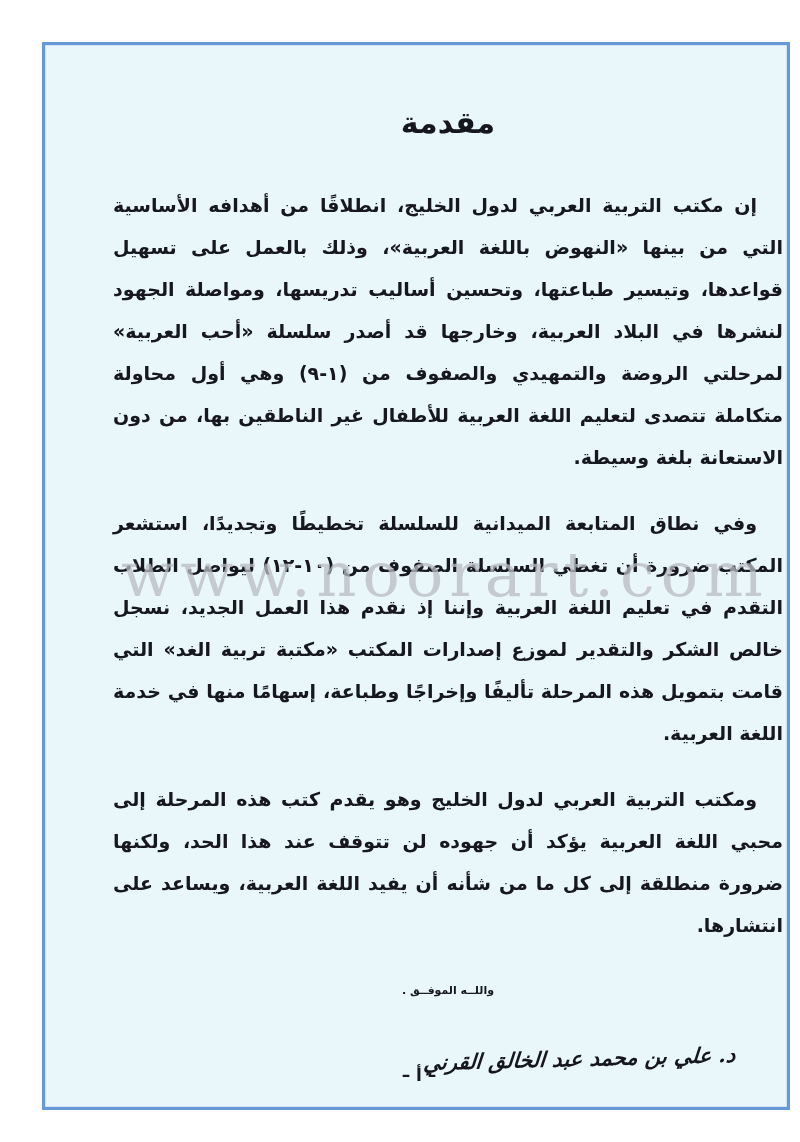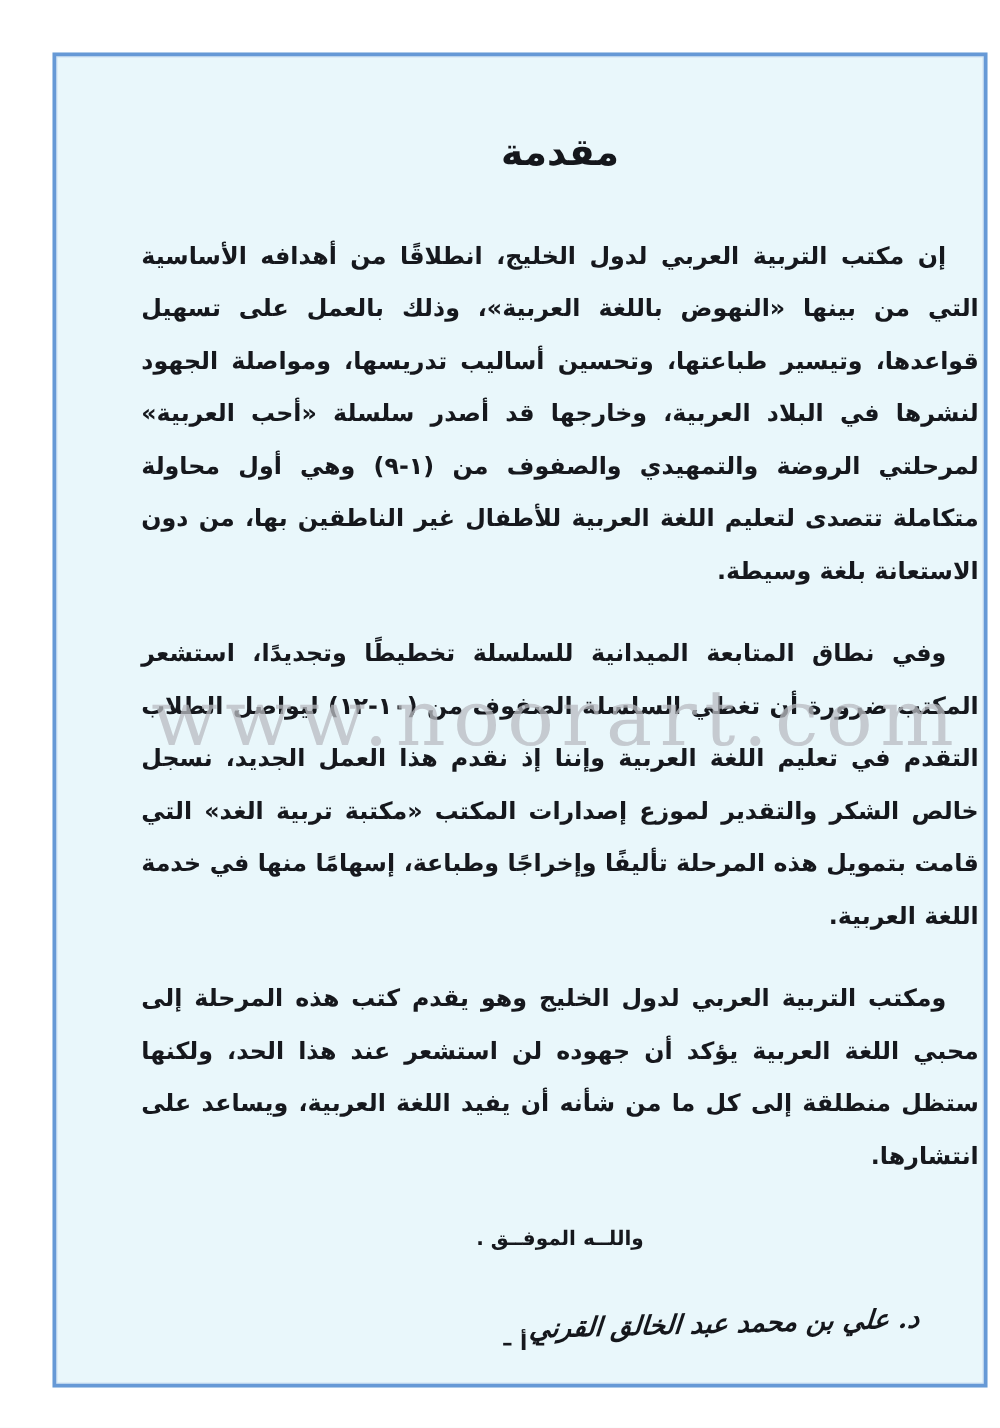--- a/index.html
+++ b/index.html
@@ -67,21 +67,21 @@
     line-height: 42px;
     text-align: justify;
     text-justify: inter-word;
     direction: rtl;
     margin: 0 0 24px 0;
     text-indent: 26px;
   }
 
   .closing {
     font-family: "DejaVu Sans", "Liberation Sans", sans-serif;
-    font-size: 16px;
+    font-size: 11px;
     font-weight: 600;
     color: #16181d;
     line-height: 42px;
     direction: rtl;
     text-align: center;
     margin: 18px 0 0 0;
     letter-spacing: 1px;
   }
 
   .signature-row {
@@ -149,21 +149,21 @@
   <div class="page-frame">
 
     <div class="content">
 
       <h1 class="doc-title">مقدمة</h1>
 
       <p class="para">إن مكتب التربية العربي لدول الخليج، انطلاقًا من أهدافه الأساسية التي من بينها «النهوض باللغة العربية»، وذلك بالعمل على تسهيل قواعدها، وتيسير طباعتها، وتحسين أساليب تدريسها، ومواصلة الجهود لنشرها في البلاد العربية، وخارجها قد أصدر سلسلة «أحب العربية» لمرحلتي الروضة والتمهيدي والصفوف من (١-٩) وهي أول محاولة متكاملة تتصدى لتعليم اللغة العربية للأطفال غير الناطقين بها، من دون الاستعانة بلغة وسيطة.</p>
 
       <p class="para">وفي نطاق المتابعة الميدانية للسلسلة تخطيطًا وتجديدًا، استشعر المكتب ضرورة أن تغطي السلسلة الصفوف من (١٠-١٢) ليواصل الطلاب التقدم في تعليم اللغة العربية وإننا إذ نقدم هذا العمل الجديد، نسجل خالص الشكر والتقدير لموزع إصدارات المكتب «مكتبة تربية الغد» التي قامت بتمويل هذه المرحلة تأليفًا وإخراجًا وطباعة، إسهامًا منها في خدمة اللغة العربية.</p>
 
-      <p class="para">ومكتب التربية العربي لدول الخليج وهو يقدم كتب هذه المرحلة إلى محبي اللغة العربية يؤكد أن جهوده لن استشعر عند هذا الحد، ولكنها ستظل منطلقة إلى كل ما من شأنه أن يفيد اللغة العربية، ويساعد على انتشارها.</p>
+      <p class="para">ومكتب التربية العربي لدول الخليج وهو يقدم كتب هذه المرحلة إلى محبي اللغة العربية يؤكد أن جهوده لن تتوقف عند هذا الحد، ولكنها ضرورة منطلقة إلى كل ما من شأنه أن يفيد اللغة العربية، ويساعد على انتشارها.</p>
 
       <p class="closing">واللــه الموفــق .</p>
 
       <div class="signature-row">
         <span class="signature">د. علي بن محمد عبد الخالق القرني</span>
       </div>
 
     </div>
 
     <div class="page-number">– أ –</div>

